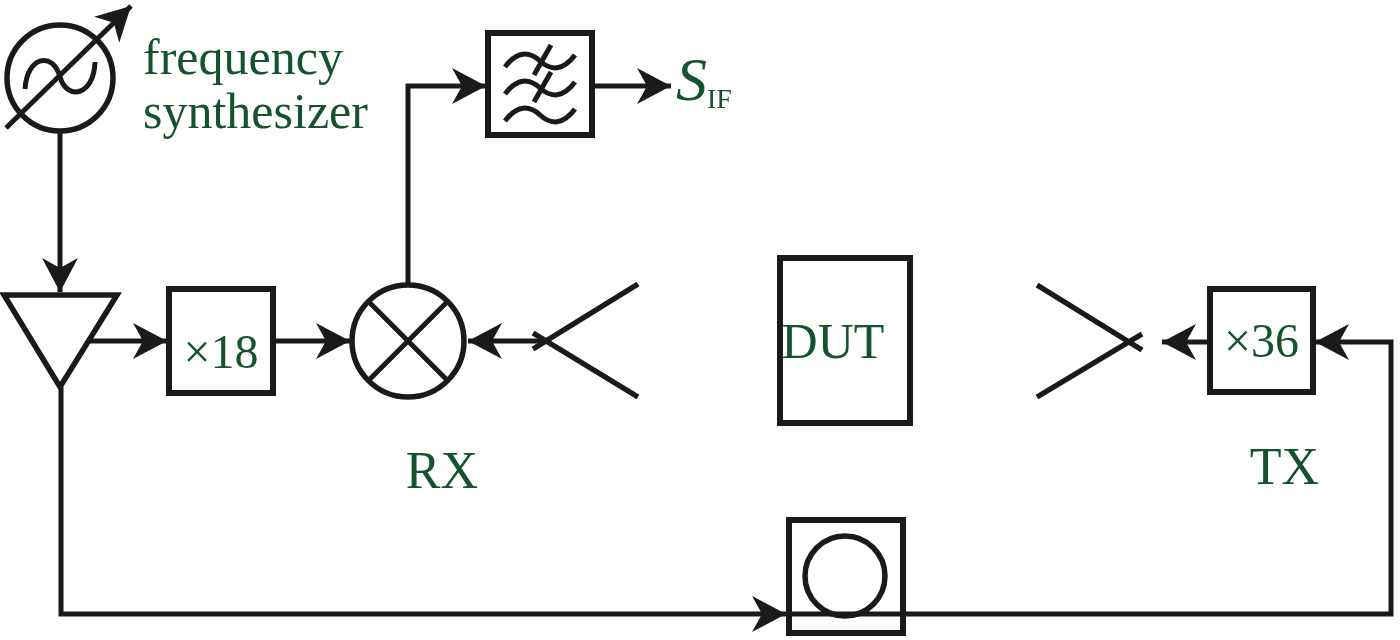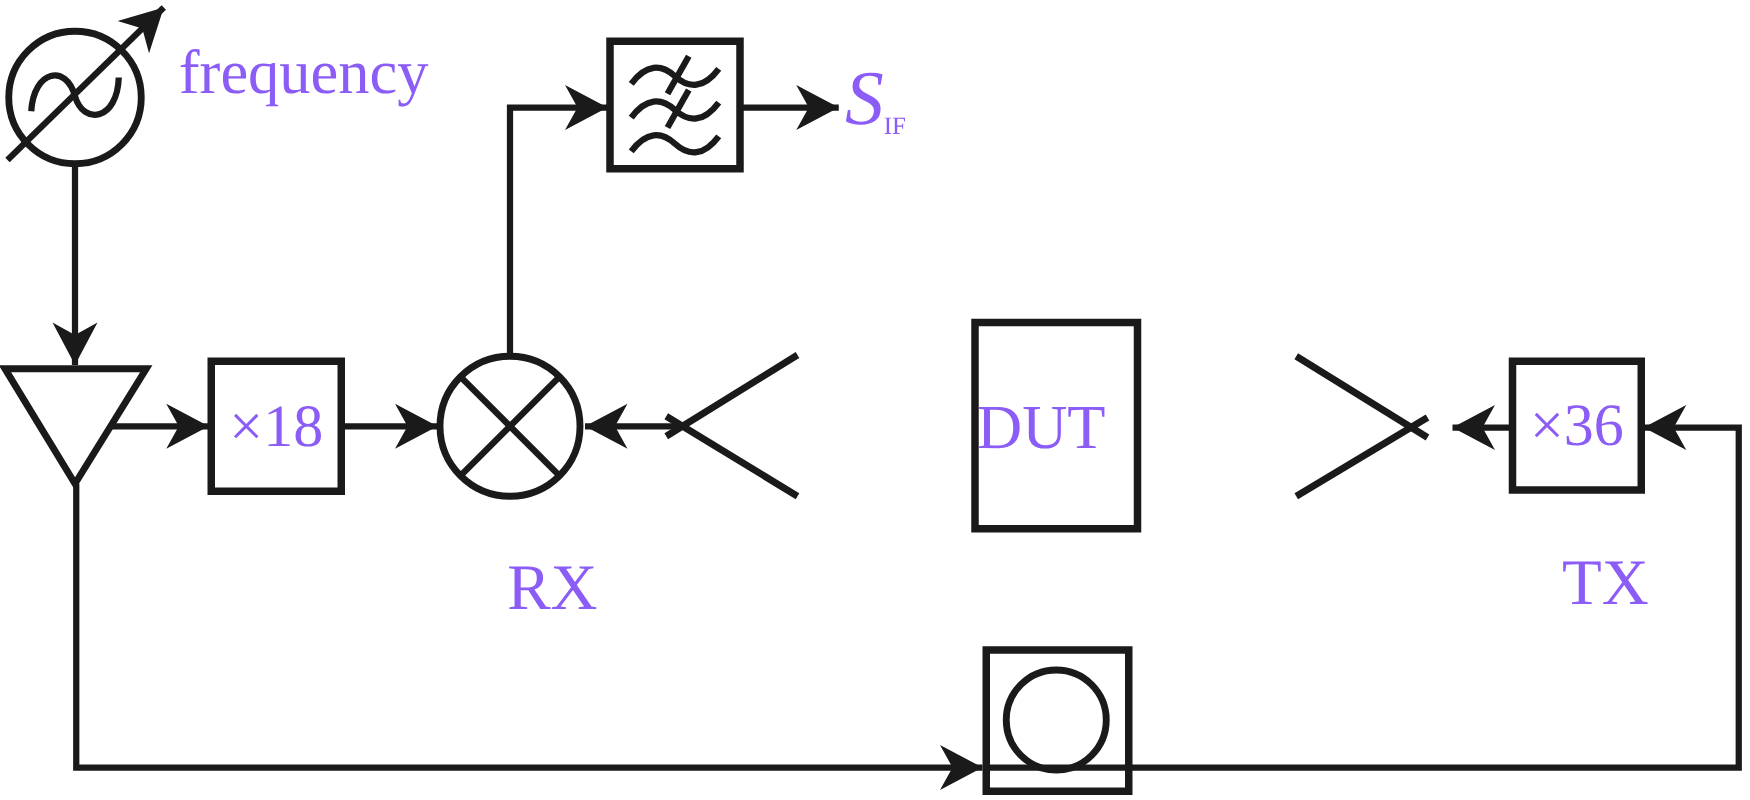--- a/index.html
+++ b/index.html
@@ -1,32 +1,32 @@
 <!DOCTYPE html>
 <html><head>
 <meta charset="utf-8">
 <style>
   html,body { margin:0; padding:0; background:#ffffff; }
   .canvas {
     position:relative; width:1400px; height:640px; background:#ffffff;
-    font-family:"Liberation Serif", serif; color:#8b5cf6; overflow:hidden;text-decoration:underline;
+    font-family:"Liberation Serif", serif; color:#14532d; overflow:hidden;text-decoration:underline;
   }
   .canvas svg { position:absolute; left:0; top:0; }
   .lbl { position:absolute; white-space:nowrap; }
   .boxlbl { position:absolute; display:flex; align-items:center; justify-content:center; text-align:center; }
   .f-source { left:143px; top:30px; font-size:50px; line-height:54px; }
-  .f-x18 { left:169px; top:289px; width:104px; height:104px; font-size:48px; }
+  .f-x18 { left:169px; top:299px; width:104px; height:104px; font-size:48px; }
   .f-x36 { left:1210px; top:289px; width:103px; height:103px; font-size:48px;text-align:center; }
   .f-dut { left:768px; top:258px; width:130px; height:165px; font-size:50px; }
   .f-rx  { left:338px; top:441px; width:140px; font-size:52px; text-align:right; }
   .f-tx  { left:1179px; top:437px; width:140px; font-size:52px; text-align:right; }
   .f-sif { left:676px; top:44px; font-size:62px; }
   .f-sif .sym { font-style:italic; }
   .f-delay { left:434px; top:540px; font-size:53px; }
-  .sub { font-size:20px; vertical-align:-8px; font-style:normal; }
+  .sub { font-size:28px; vertical-align:-8px; font-style:normal; }
   .ln { stroke:#1a1a1a; stroke-width:5; fill:none; }
   .shape { stroke:#1a1a1a; stroke-width:5.5; fill:none; }
   .rect { stroke:#1a1a1a; stroke-width:6; fill:none; }
 </style>
 </head>
 <body>
 
 <div class="canvas">
 
   <svg width="1400" height="640" viewBox="0 0 1400 640">
@@ -95,20 +95,21 @@
       <line x1="789" y1="614" x2="903" y2="614" class="ln"></line>
       <rect x="789" y="520" width="114" height="113" class="rect"></rect>
       <circle cx="845" cy="576" r="40" class="shape"></circle>
     </g>
 
     <polyline points="903,614 1391,614 1391,342 1315,342" class="ln" marker-end="url(#ah)"></polyline>
   </svg>
 
   <div class="lbl f-source">
     <div>frequency</div>
+    <div>synthesizer</div>
   </div>
 
   <div class="boxlbl f-x18">×18</div>
 
   <div class="boxlbl f-x36">×36</div>
 
   <div class="boxlbl f-dut">DUT</div>
 
   <div class="lbl f-rx">RX</div>
 

